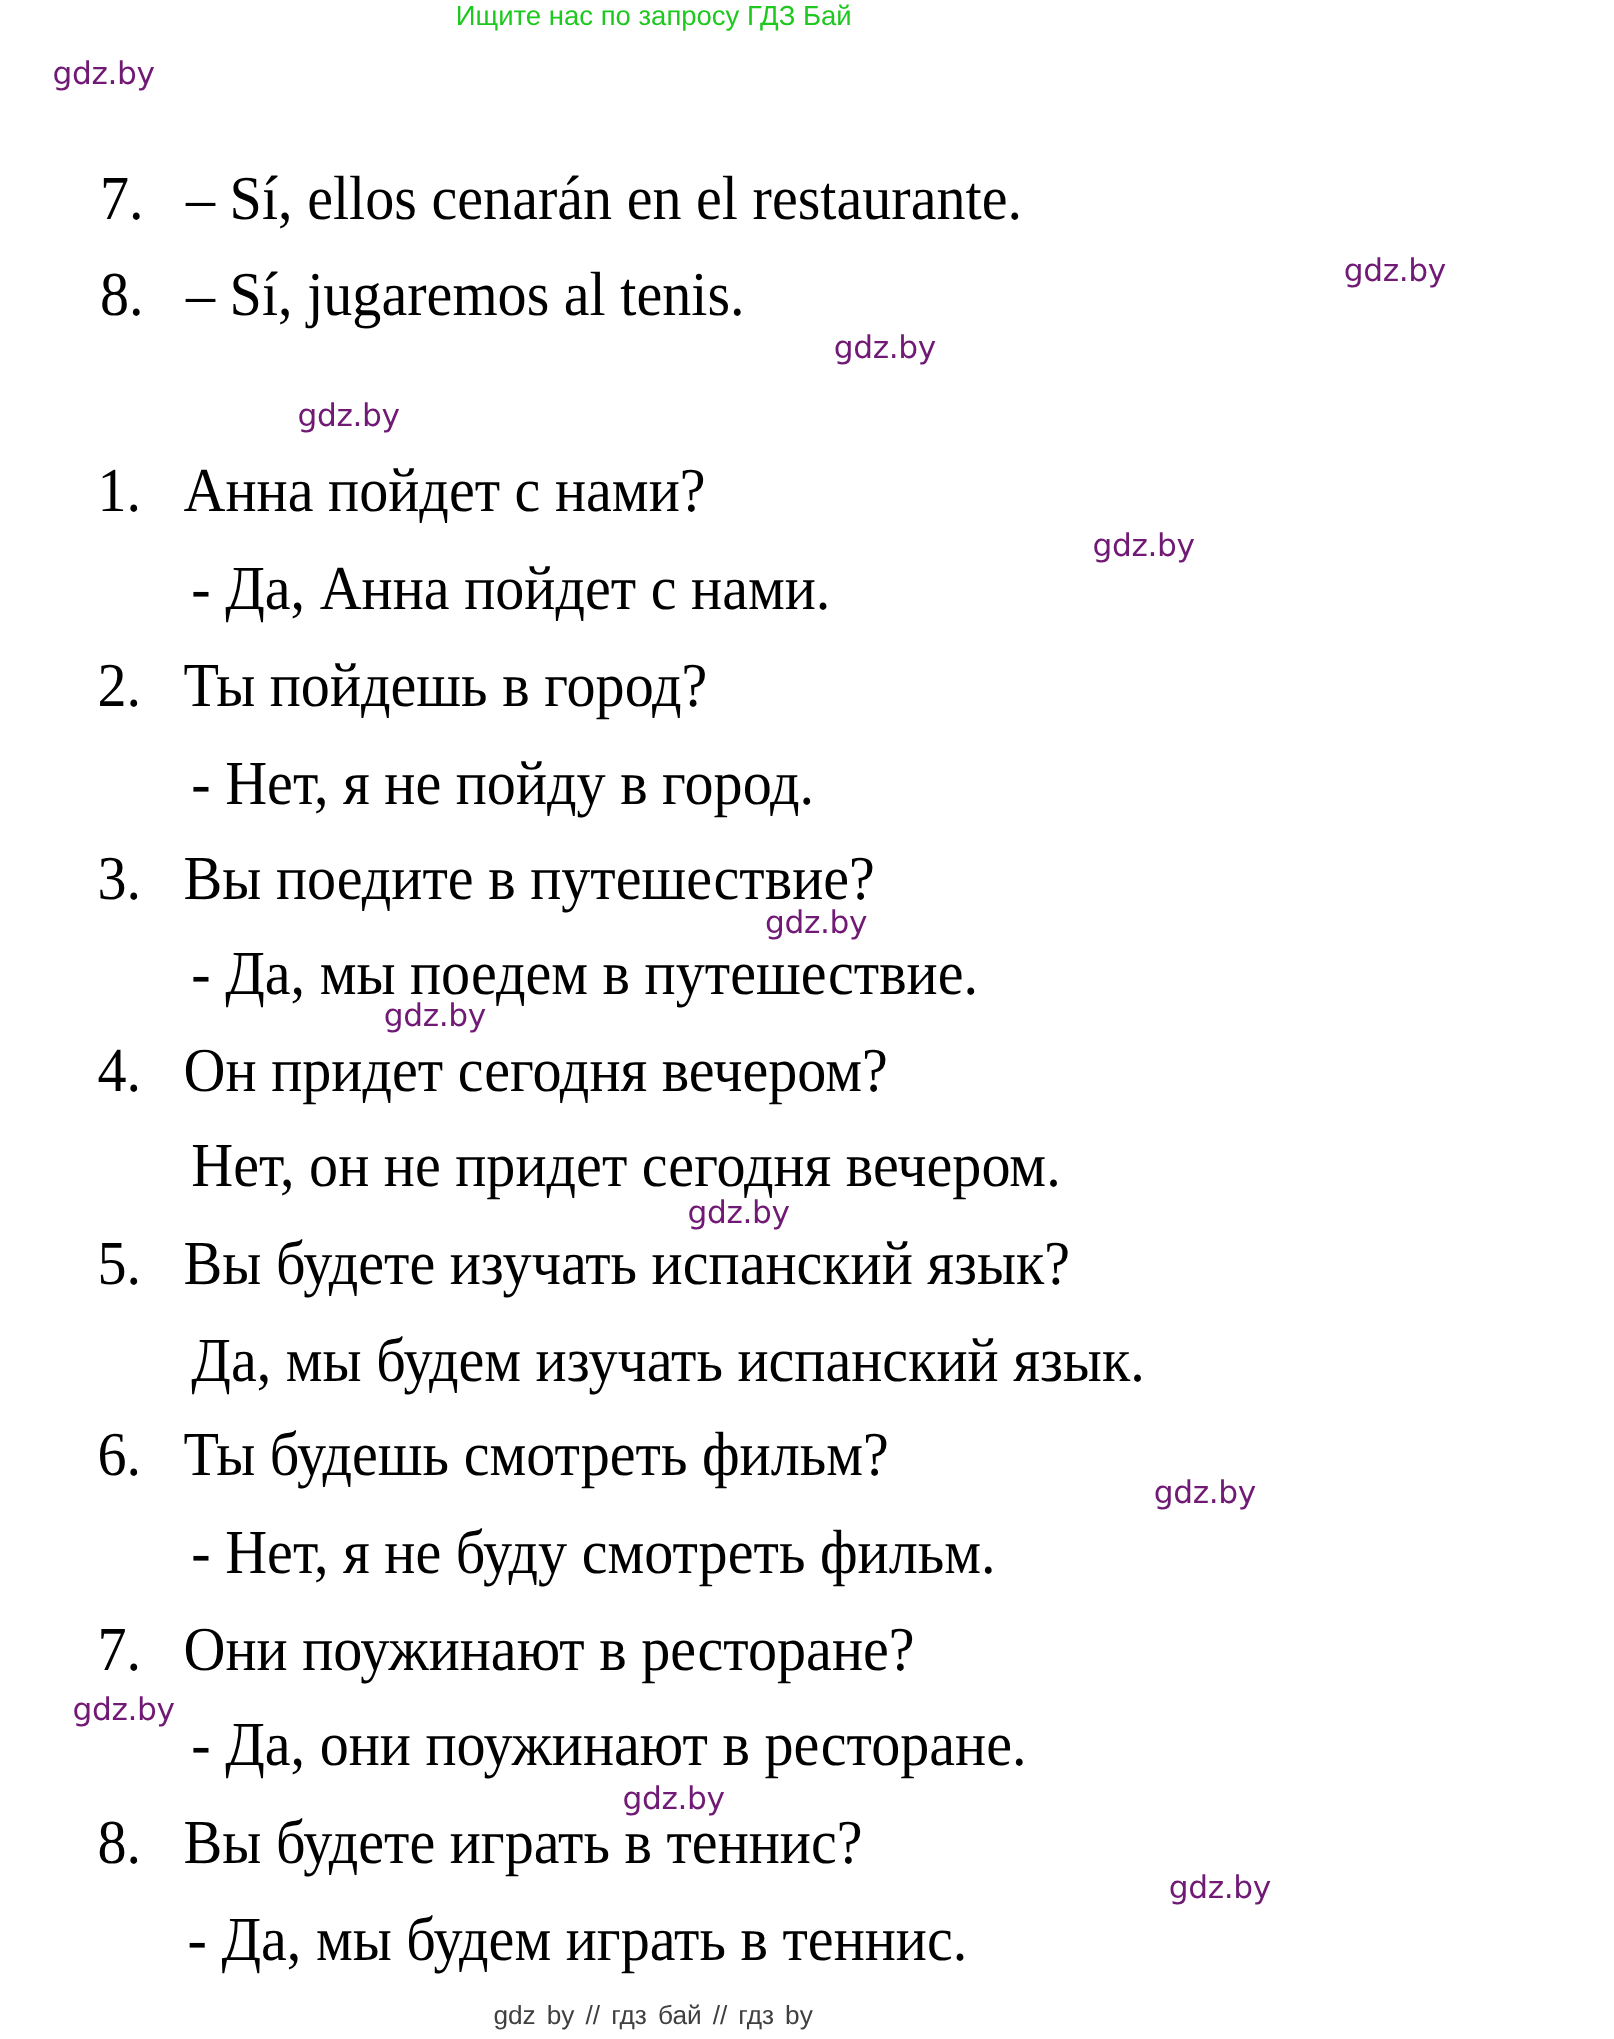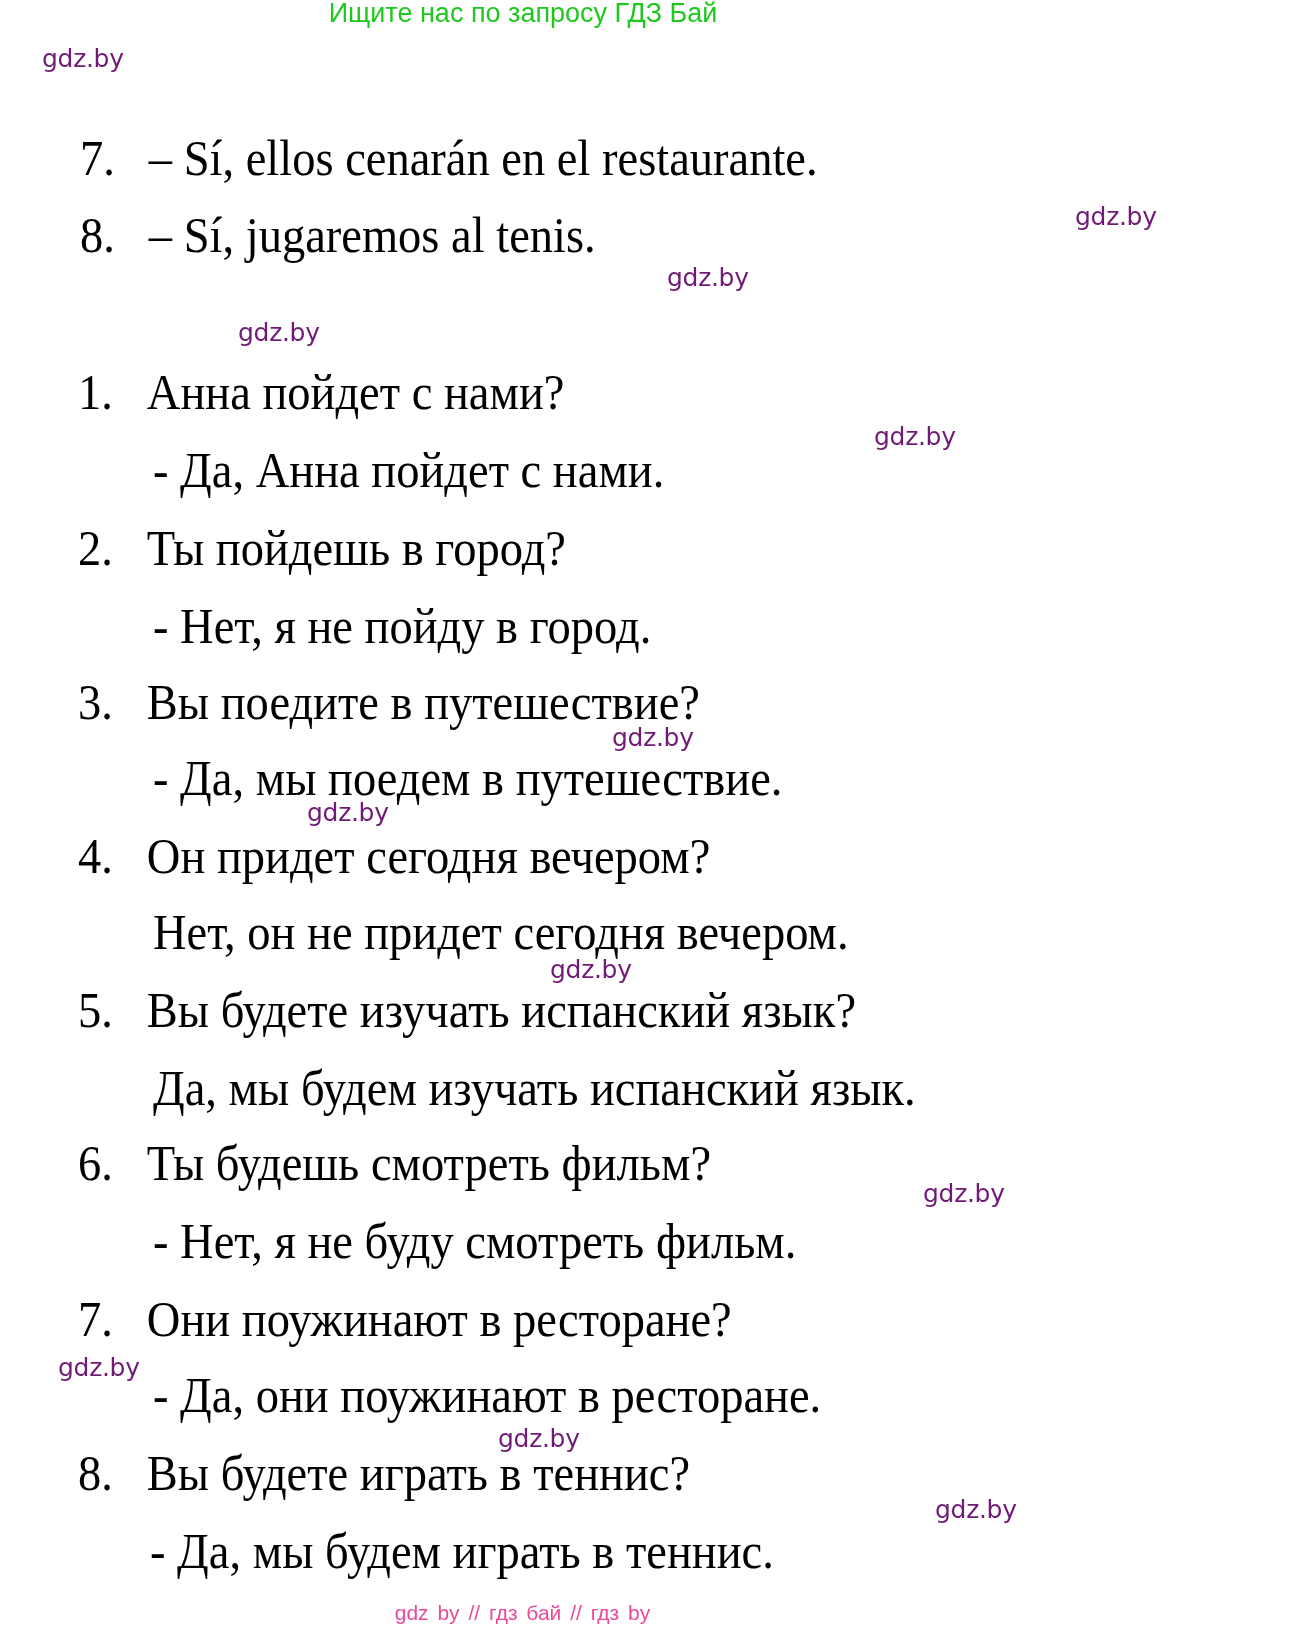--- a/index.html
+++ b/index.html
@@ -1,24 +1,24 @@
 <!DOCTYPE html>
 <html><head>
 <meta charset="utf-8">
 <style>
   html, body { margin:0; padding:0; background:#ffffff; }
   body { width:1291px; height:1631px; position:relative; overflow:hidden; }
   .banner { position:absolute; top:0; left:0; width:1046px; text-align:center;
-    font-family:"Liberation Sans", sans-serif; font-size:27px; color:#1ec81e; line-height:26px; }
+    font-family:"Liberation Sans", sans-serif; font-size:22px; color:#1ec81e; line-height:26px; }
   .wm { position:absolute; font-family:"DejaVu Sans", sans-serif; font-size:25px; color:#701a75; line-height:30px; white-space:nowrap; letter-spacing:-0.3px; }
   .line { position:absolute; font-family:"Liberation Serif", serif; font-size:50px; color:#000; line-height:60px; white-space:nowrap;
     transform-origin:left center; transform:scaleX(0.93); }
   .num { display:inline-block; width:74px; }
   .footer { position:absolute; left:0; width:1045px; top:1600px; text-align:center;
-    font-family:"Liberation Sans", sans-serif; font-size:21px; color:#ec4899; line-height:26px; word-spacing:3px; }
+    font-family:"Liberation Sans", sans-serif; font-size:21px; color:#404040; line-height:26px; word-spacing:3px; }
 </style>
 </head>
 <body>
 
 <div class="banner">Ищите нас по запросу ГДЗ Бай</div>
 
 <div class="wm" style="left:42px;top:44px">gdz.by</div>
 <div class="wm" style="left:1075px;top:202px">gdz.by</div>
 <div class="wm" style="left:667px;top:263px">gdz.by</div>
 <div class="wm" style="left:238px;top:318px">gdz.by</div>

